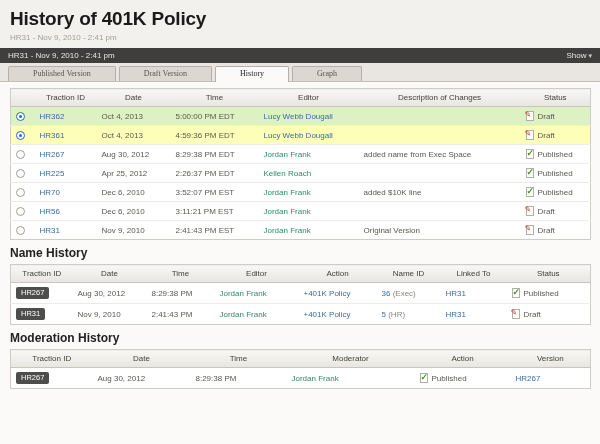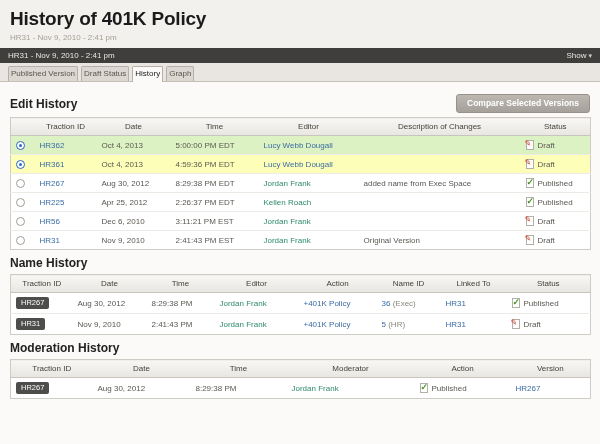--- a/index.html
+++ b/index.html
@@ -19,21 +19,21 @@
     display: flex; align-items: center; justify-content: space-between;
     padding: 0 8px; font-size: 8px;
   }
   .darkbar .show { cursor: pointer; }
   .darkbar .caret { font-size: 7px; margin-left: 2px; color: #cfcdc9; }
 
   .tabs { background: #e9e6e1; padding: 3px 8px 0; border-bottom: 1px solid #c4c0b8; display: flex; gap: 3px; }
   .tab {
     font-size: 8px; color: #5a564f; background: #dcd8d1;
     border: 1px solid #b5b1a8; border-bottom: none;
-    border-radius: 2px 2px 0 0; padding: 2px 2px 3px; cursor: pointer;
+    border-radius: 2px 2px 0 0; padding: 2px 24px 3px; cursor: pointer; font-family: Liberation Serif, serif;
   }
   .tab.active { background: #fbfaf8; color: #222; margin-bottom: -1px; padding-bottom: 4px; }
 
   
   .content { padding: 6px 10px 0; }
   .sec-head { display: flex; justify-content: space-between; align-items: center; margin: 6px 0 4px; }
   .sec-title { font-size: 12px; font-weight: bold; color: #222; }
   .btn-compare {
     font-family: "Liberation Sans", sans-serif;
     font-size: 8.5px; font-weight: bold; color: #fff;
@@ -105,31 +105,27 @@
   <div class="page-sub">HR31 - Nov 9, 2010 - 2:41 pm</div>
 </div>
 
 <div class="darkbar">
   <span>HR31 - Nov 9, 2010 - 2:41 pm</span>
   <span class="show"><span>Show</span><span class="caret">▾</span></span>
 </div>
 
 <div class="tabs">
   <div class="tab">Published Version</div>
-  <div class="tab">Draft Status</div>
+  <div class="tab">Draft Version</div>
   <div class="tab active">History</div>
   <div class="tab">Graph</div>
 </div>
 
 <div class="content">
 
-  <div class="sec-head">
-    <div class="sec-title">Edit History</div>
-    <button class="btn-compare">Compare Selected Versions</button>
-  </div>
 
   <table>
     <thead>
       <tr>
         <th class="et-c0"></th>
         <th class="et-c1">Traction ID</th>
         <th class="et-c2">Date</th>
         <th class="et-c3">Time</th>
         <th class="et-c4">Editor</th>
         <th class="et-c5">Description of Changes</th>
@@ -168,20 +164,29 @@
         <td><span class="radio"></span></td>
         <td><a class="lnk">HR225</a></td>
         <td>Apr 25, 2012</td>
         <td>2:26:37 PM EDT</td>
         <td><a class="lnk-g">Kellen Roach</a></td>
         <td></td>
         <td><span class="doc pub"></span><span>Published</span></td>
       </tr>
       <tr>
         <td><span class="radio"></span></td>
+        <td><a class="lnk">HR70</a></td>
+        <td>Dec 6, 2010</td>
+        <td>3:52:07 PM EST</td>
+        <td><a class="lnk-g">Jordan Frank</a></td>
+        <td>added $10K line</td>
+        <td><span class="doc pub"></span><span>Published</span></td>
+      </tr>
+      <tr>
+        <td><span class="radio"></span></td>
         <td><a class="lnk">HR56</a></td>
         <td>Dec 6, 2010</td>
         <td>3:11:21 PM EST</td>
         <td><a class="lnk-g">Jordan Frank</a></td>
         <td></td>
         <td><span class="doc draft"></span><span>Draft</span></td>
       </tr>
       <tr>
         <td><span class="radio"></span></td>
         <td><a class="lnk">HR31</a></td>

